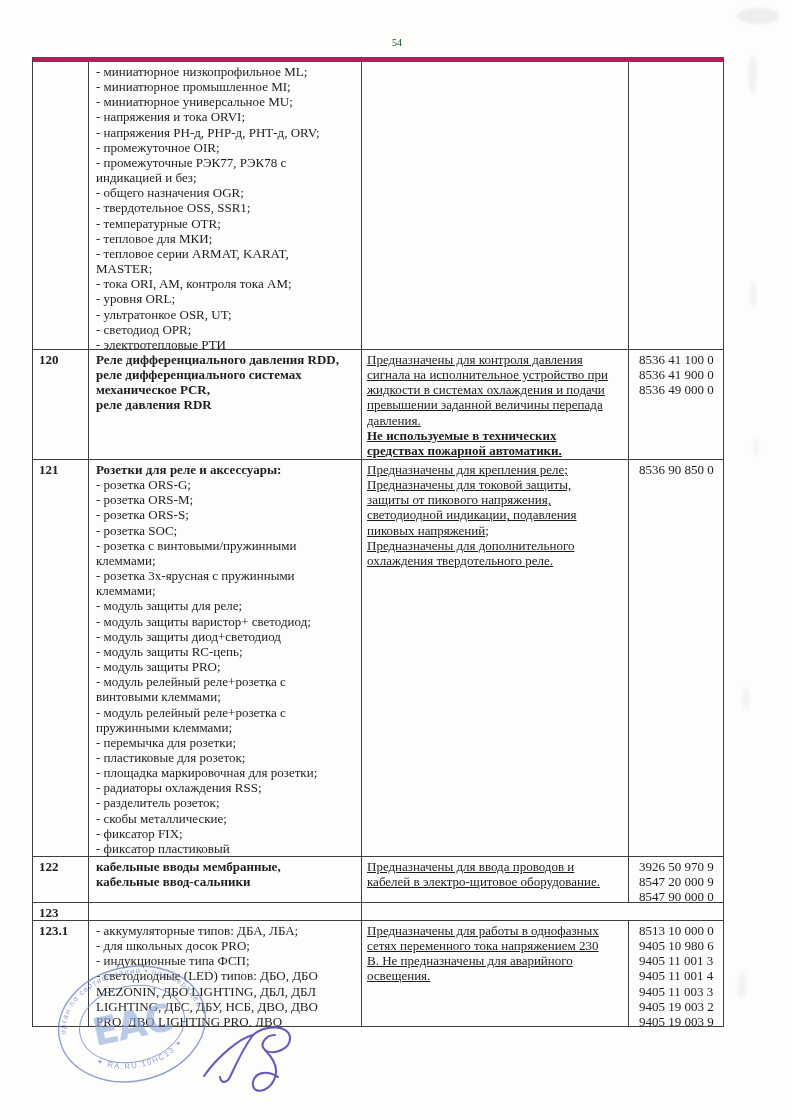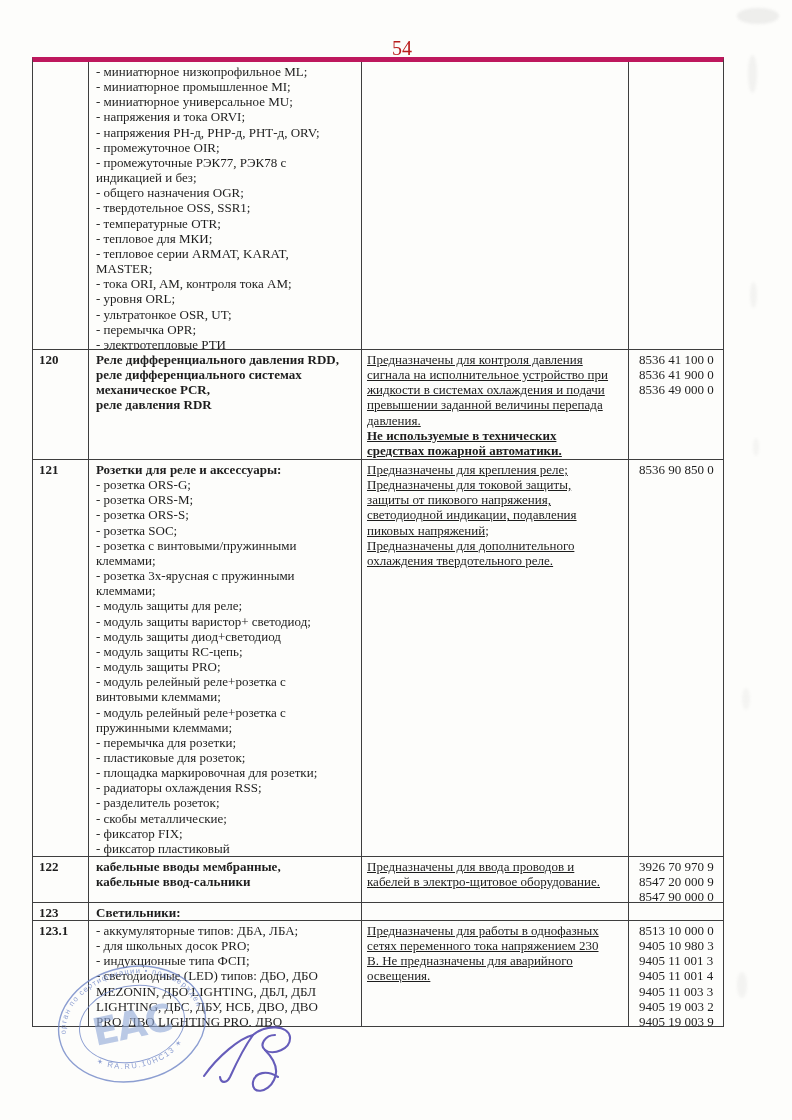--- a/index.html
+++ b/index.html
@@ -3,21 +3,21 @@
 <meta charset="utf-8">
 <style>
   html,body{margin:0;padding:0;}
   body{
     width:792px;height:1120px;position:relative;overflow:hidden;
     background:#fdfdfb;
     font-family:"Liberation Serif", serif;
     color:#1d1d1d;
   }
   .page-number{
-    position:absolute;left:392px;top:37px;font-size:20px;color:#b91c1c;
+    position:absolute;left:392px;top:37px;font-size:10px;color:#14532d;
   }
   .doc-table{
     position:absolute;left:32px;top:57px;width:692px;
     border-top:5px solid #be185d;border-left:1px solid #3e3e3e;border-right:1px solid #3e3e3e;
     box-sizing:border-box;
   }
   .t-row{
     display:grid;grid-template-columns:56px 273px 267px 98px;
     border-bottom:1px solid #3e3e3e;box-sizing:border-box;overflow:hidden;
   }
@@ -55,21 +55,21 @@
         <div class="ln">индикацией и без;</div>
         <div class="ln">- общего назначения OGR;</div>
         <div class="ln">- твердотельное OSS, SSR1;</div>
         <div class="ln">- температурные OTR;</div>
         <div class="ln">- тепловое для МКИ;</div>
         <div class="ln">- тепловое серии ARMAT, KARAT,</div>
         <div class="ln">MASTER;</div>
         <div class="ln">- тока ORI, AM, контроля тока АМ;</div>
         <div class="ln">- уровня ORL;</div>
         <div class="ln">- ультратонкое OSR, UT;</div>
-        <div class="ln">- перемычка OPR;</div>
+        <div class="ln">- светодиод OPR;</div>
         <div class="ln">- электротепловые РТИ</div>
       </div>
       <div class="cell purp"></div>
       <div class="cell code"></div>
     </div>
     <div class="t-row" style="height: 110px;">
       <div class="cell num">120</div>
       <div class="cell desc">
         <div class="ln b">Реле дифференциального давления RDD,</div>
         <div class="ln b">реле дифференциального системах</div>
@@ -138,30 +138,27 @@
       <div class="cell num">122</div>
       <div class="cell desc">
         <div class="ln b">кабельные вводы мембранные,</div>
         <div class="ln b">кабельные ввод-сальники</div>
       </div>
       <div class="cell purp">
         <div class="ln">Предназначены для ввода проводов и</div>
         <div class="ln">кабелей в электро-щитовое оборудование.</div>
       </div>
       <div class="cell code">
-        <div class="ln">3926 70 970 9</div>
+        <div class="ln">3926 50 970 9</div>
         <div class="ln">8547 20 000 9</div>
         <div class="ln">8547 90 000 0</div>
       </div>
     </div>
     <div class="t-row" style="height: 18px;">
       <div class="cell num">123</div>
-      <div class="cell desc">
-        <div class="ln b">Светильники:</div>
-      </div>
       <div class="cell purp"></div>
       <div class="cell code"></div>
     </div>
     <div class="t-row" style="height: 106px;">
       <div class="cell num">123.1</div>
       <div class="cell desc">
         <div class="ln">- аккумуляторные типов: ДБА, ЛБА;</div>
         <div class="ln">- для школьных досок PRO;</div>
         <div class="ln">- индукционные типа ФСП;</div>
         <div class="ln">- светодиодные (LED) типов: ДБО, ДБО</div>
@@ -170,21 +167,21 @@
         <div class="ln">PRO, ДВО LIGHTING  PRO, ДВО</div>
       </div>
       <div class="cell purp">
         <div class="ln">Предназначены для работы в однофазных</div>
         <div class="ln">сетях переменного тока напряжением 230</div>
         <div class="ln">В. Не предназначены для аварийного</div>
         <div class="ln">освещения.</div>
       </div>
       <div class="cell code">
         <div class="ln">8513 10 000 0</div>
-        <div class="ln">9405 10 980 3</div>
+        <div class="ln">9405 10 980 6</div>
         <div class="ln">9405 11 001 3</div>
         <div class="ln">9405 11 001 4</div>
         <div class="ln">9405 11 003 3</div>
         <div class="ln">9405 19 003 2</div>
         <div class="ln">9405 19 003 9</div>
       </div>
     </div>
   </div>
 
 <svg class="stamp" width="168" height="136" viewBox="0 0 168 136">

